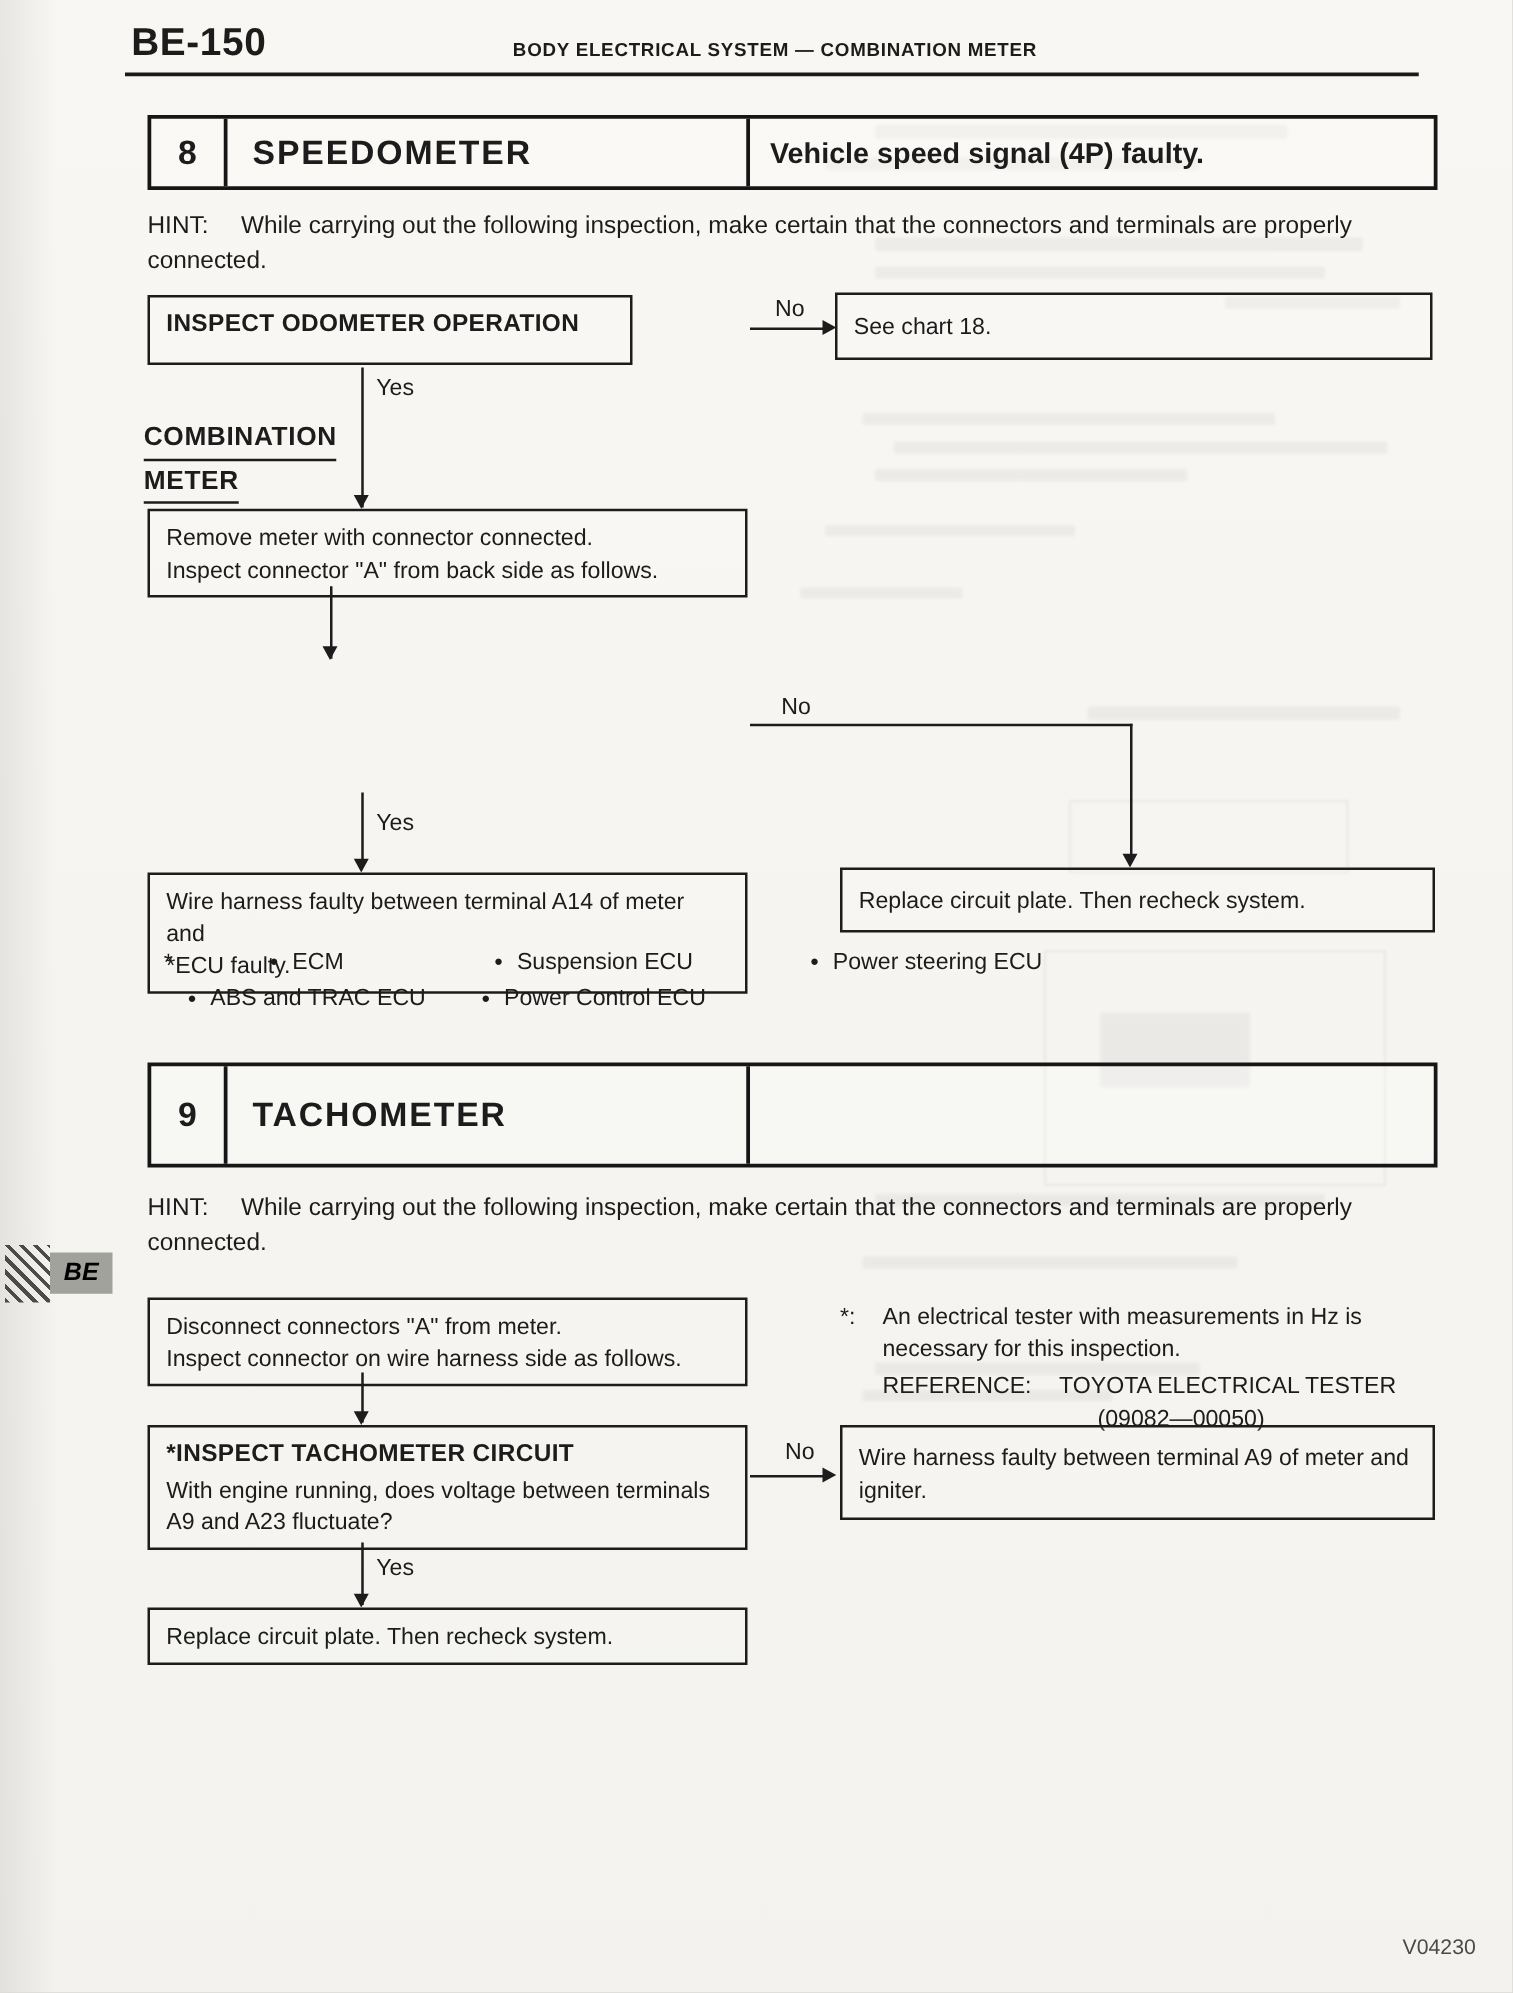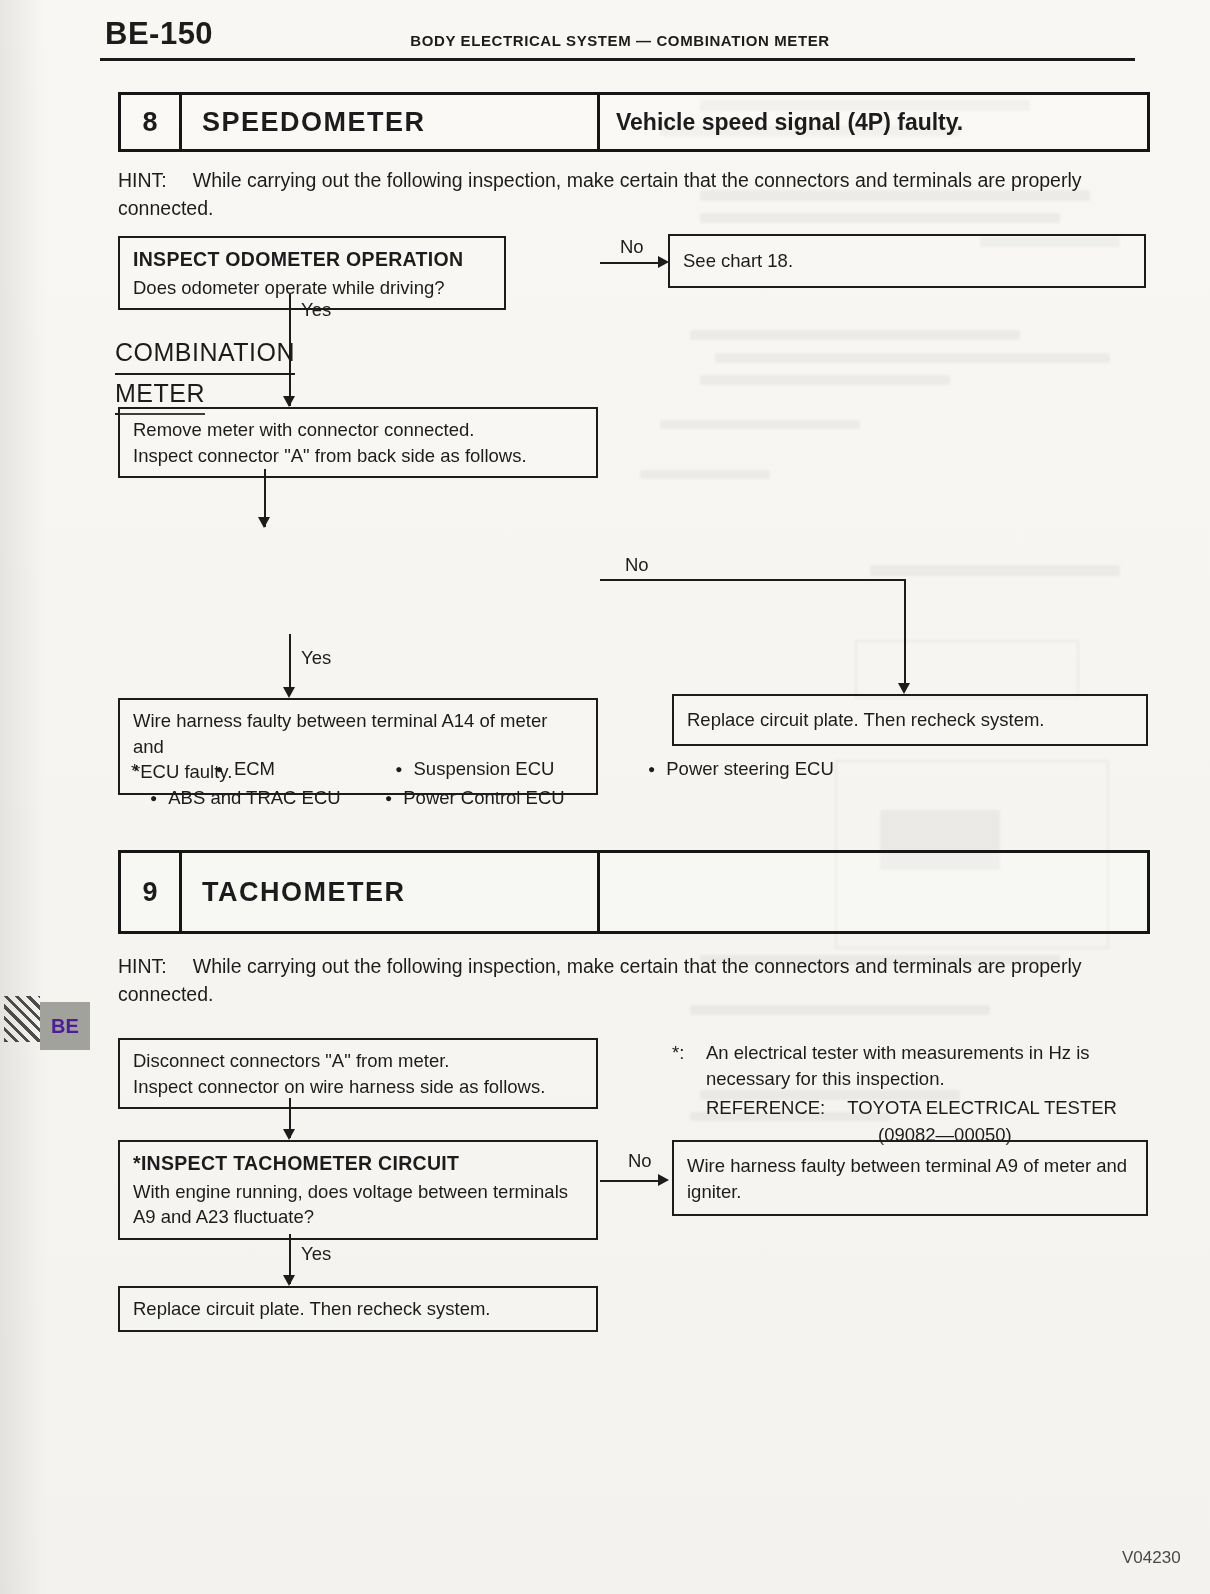--- a/index.html
+++ b/index.html
@@ -46,42 +46,42 @@
   
   .vline { position:absolute; width:2px; background:#1c1c1c; }
   .hline { position:absolute; height:2px; background:#1c1c1c; }
   .tri-down { position:absolute; width:0; height:0;
     border-left:6px solid transparent; border-right:6px solid transparent; border-top:11px solid #1c1c1c; }
   .tri-right { position:absolute; width:0; height:0;
     border-top:6px solid transparent; border-bottom:6px solid transparent; border-left:11px solid #1c1c1c; }
   .flow-label { position:absolute; font-size:18.5px; }
 
   
-  .comb-label { position:absolute; left:115px; top:334px; font-size:25px; letter-spacing:0.5px; line-height:1.5; }
+  .comb-label { position:absolute; left:115px; top:334px; font-size:21px; letter-spacing:0.5px; line-height:1.5;font-weight:bold; }
   .comb-label span { display:inline-block; border-bottom:2px solid #1c1c1c; padding-bottom:1px; }
 
   
   .ecu-star { position:absolute; left:131px; top:760px; font-size:19px; }
   .ecu-col { position:absolute; font-size:18.5px;text-align:center; }
   .ecu-item { margin-bottom:7px; white-space:nowrap; }
   .bullet { font-size:12px; margin-right:11px; position:relative; top:-2px; }
 
   
   .tester-note { position:absolute; left:672px; top:1040px; width:478px; font-size:18.5px; line-height:1.42; }
   .tester-row { display:flex; }
   .tester-star { width:34px; flex:none; }
   .tester-ref { margin-top:2px; padding-left:34px; }
   .tester-ref .ref-name { margin-left:22px; }
   .tester-code { padding-left:206px; margin-top:1px; }
 
   
   .hatch { position:absolute; left:4px; top:996px; width:36px; height:46px;
     background:repeating-linear-gradient(45deg,#2f2f2f 0 3px, transparent 3px 8px); opacity:0.85; }
-  .be-tab { position:absolute; left:40px; top:1002px; width:50px; height:48px; background:#a2a29d;
-    display:flex; align-items:center; justify-content:center; font-size:20px; font-weight:bold; color:#4c1d95; }
+  .be-tab { position:absolute; left:40px; top:1002px; width:50px; height:33px; background:#a2a29d;
+    display:flex; align-items:center; justify-content:center; font-size:20px; font-weight:bold; color:#000000;font-style:italic; }
 
   
   .footer-code { position:absolute; left:1122px; top:1548px; font-size:17px; color:#4a4a4a; }
 
   
   .ghost { position:absolute; background:#777; opacity:0.08; filter:blur(1.2px); border-radius:2px; }
   .ghost-box { position:absolute; border:2px solid #777; opacity:0.08; filter:blur(1px); background:transparent; }
 </style>
 </head>
 <body>
@@ -118,21 +118,20 @@
     <div class="sec-title">SPEEDOMETER</div>
     <div class="sec-symptom pre">Vehicle speed signal (4P) faulty.</div>
   </div>
 
   <div class="hint" style="top:166px;">
     <span class="hint-label">HINT:</span><span>While carrying out the following inspection, make certain that the connectors and terminals are properly connected.</span>
   </div>
 
   <div class="fbox" style="left:118px; top:236px; width:388px; min-height:56px;">
     <div class="fbox-title">INSPECT ODOMETER OPERATION</div>
-    <div>Does odometer operate while driving?</div>
   </div>
 
   <div class="flow-label" style="left:620px; top:236px;">No</div>
   <div class="hline" style="left:600px; top:262px; width:60px;"></div>
   <div class="tri-right" style="left:658px; top:256px;"></div>
   <div class="fbox vcenter" style="left:668px; top:234px; width:478px; min-height:54px;">
     <div>See chart 18.</div>
   </div>
 
   <div class="vline" style="left:289px; top:294px; height:112px;"></div>

